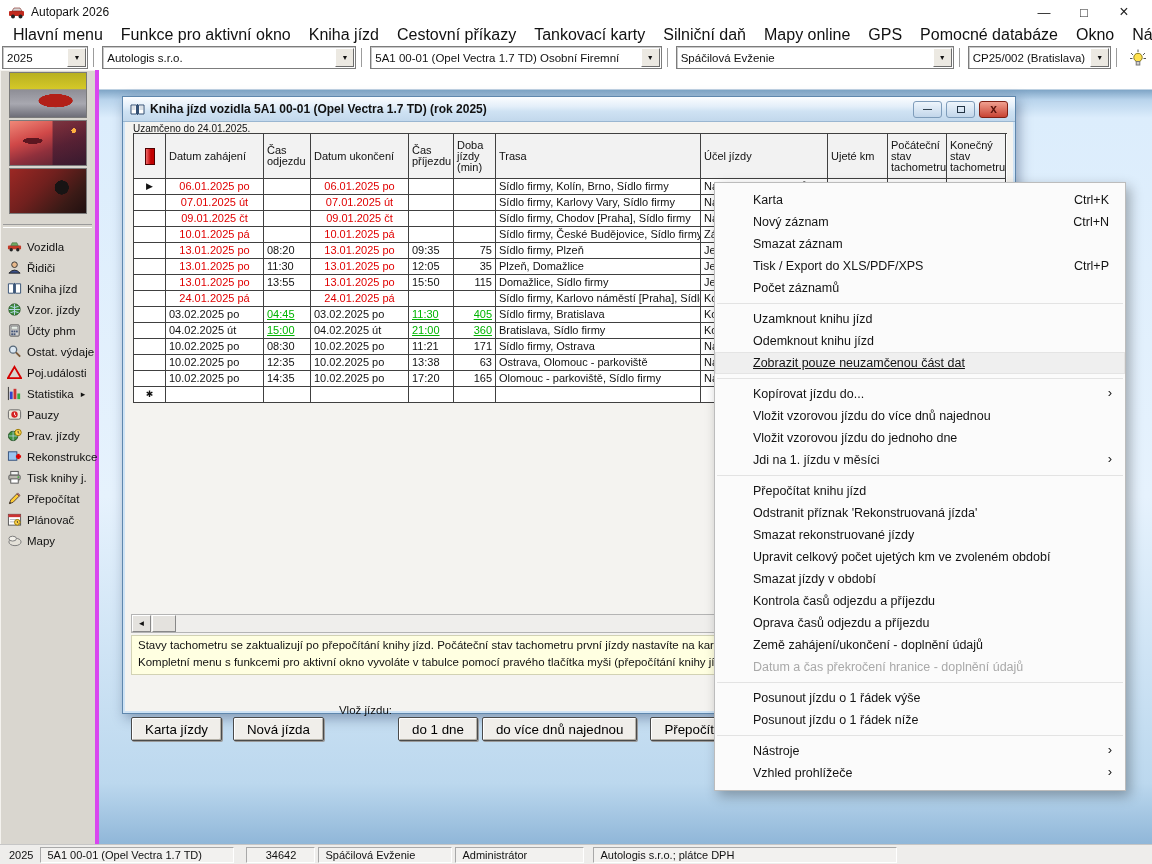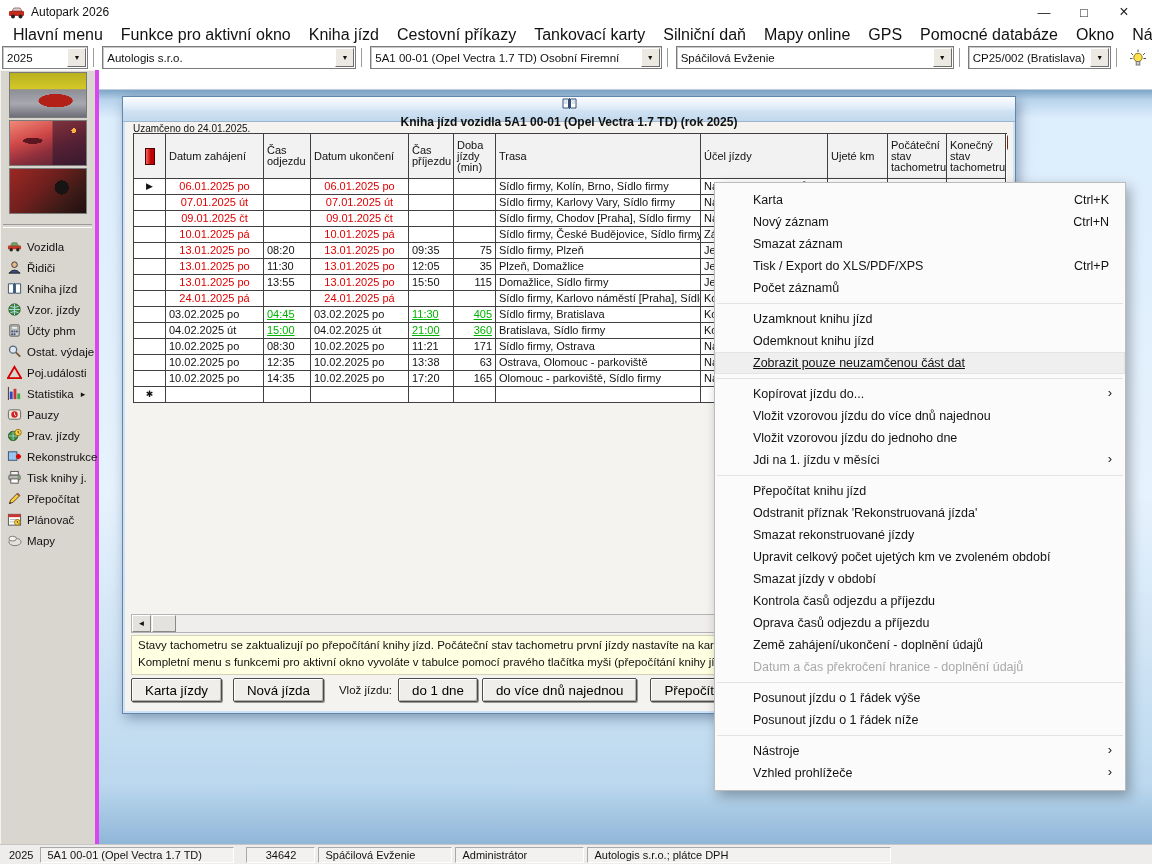--- a/index.html
+++ b/index.html
@@ -54,21 +54,21 @@
   
   .mdi{flex:1;position:relative;overflow:hidden;background:
     linear-gradient(180deg,#ffffff 0,#ffffff 19px,#7fa5c6 20px,#b9d4ec 30px,
                     #dcedfc 48px,#e6f2fd 55%,#bcd8ee 92%,#8fb6d8 100%);}
 
   
   .win{position:absolute;left:23px;top:26px;width:892px;height:616px;background:#f4f3f0;
        border:1px solid #5f87ad;box-shadow:inset 0 0 0 2px #cfe3f5, 3px 4px 12px rgba(20,40,80,.4);}
   .wtitle{height:24px;display:flex;align-items:center;gap:5px;padding:0 7px;
        background:linear-gradient(#fbfdff,#e3eef9 40%,#cfe2f3 60%,#c2d8ec);
-       border-bottom:1px solid #9ab6d0;font-weight:bold;font-size:12px;white-space:nowrap;flex-direction:column;}
+       border-bottom:1px solid #9ab6d0;font-weight:bold;font-size:12px;white-space:nowrap;}
   .wicon svg{width:15px;height:13px;display:block;}
   .wbtns{margin-left:auto;display:flex;gap:4px;}
   .wbtn{width:27px;height:15px;border-radius:3px;border:1px solid #7e9cba;
        background:linear-gradient(#eef5fc,#c2d6ea);display:flex;align-items:center;justify-content:center;
        font-size:9px;color:#234;}
   .wbtn .rbox{width:6px;height:5px;border:1px solid #234;display:block;}
   .wbtn.close{background:linear-gradient(#f0a090,#c84332);border-color:#7e2014;color:#5a120a;
        font-weight:bold;font-size:12px;}
 
   .lockednote{position:absolute;top:26px;left:10px;font-size:10px;text-decoration:underline;}
@@ -96,21 +96,21 @@
   .hthumb{width:22px;height:15px;background:#e4e2de;border:1px solid;border-color:#fff #888 #888 #fff;margin-left:1px;}
 
   .infopanel{position:absolute;left:8px;top:538px;width:865px;height:36px;background:#ffffe1;
         border:1px solid #d2d2b4;padding:1px 6px;font-size:11.5px;line-height:17px;
         white-space:nowrap;overflow:hidden;}
 
   .btnrow{position:absolute;left:8px;top:581px;display:flex;align-items:center;gap:11px;font-size:11.5px;}
   .grp{display:flex;align-items:center;gap:4px;}
   .wbutton{height:24px;padding:0 13px;background:#f0eeea;border:1px solid #4a4a4a;border-radius:2px;
         box-shadow:inset 1px 1px 0 #ffffff, inset -1px -1px 0 #b5b1a8, 1px 1px 0 #9a9a9a;
-        display:flex;align-items:center;white-space:nowrap;}
+        display:flex;align-items:center;white-space:nowrap;margin-top:39px;}
   .inslabel{margin:0 2px 0 4px;}
 
   
   .ctxmenu{position:absolute;left:615px;top:112px;width:410px;background:#fbfbfb;
         border:1px solid #bcbcbc;box-shadow:4px 5px 12px rgba(0,0,0,.3);padding:6px 0;font-size:12.5px;}
   .cm-item{height:22px;display:flex;align-items:center;padding:0 16px 0 38px;color:#131313;position:relative;}
   .cm-item .sc{margin-left:auto;}
   .cm-item .sub{position:absolute;right:13px;top:2px;font-size:13px;}
   .cm-sep{height:1px;background:#e3e3e3;margin:4px 2px;}
   .cm-item.hover{background:#efefef;box-shadow:inset 0 0 0 1px #e4e4e4;text-decoration:underline;}
@@ -119,21 +119,21 @@
   
   .statusbar{position:absolute;left:0;right:0;bottom:0;height:19px;background:#eeedeb;
         border-top:1px solid #c6c6c6;display:flex;align-items:center;gap:3px;padding:0 5px;font-size:11px;}
   .sb-flat{padding:0 4px;}
   .sb-cell{height:14px;line-height:14px;padding:0 6px;background:#f2f1ef;border:1px solid;
         border-color:#a8a8a8 #ffffff #ffffff #a8a8a8;white-space:nowrap;overflow:hidden;}
   .sb-cell.c2{width:180px;}
   .sb-cell.c3{width:55px;text-align:center;margin-left:9px;}
   .sb-cell.c4{width:120px;}
   .sb-cell.c5{width:115px;}
-  .sb-cell.c6{width:290px;}
+  .sb-cell.c6{width:290px;margin-left:6px;}
 </style>
 </head>
 <body>
 
 <div id="app">
 
   <div class="titlebar">
     <span class="appicon">
         <svg viewBox="0 0 17 14">
           <rect x="1" y="6" width="15" height="5" rx="1" fill="#c22a1e"></rect>

